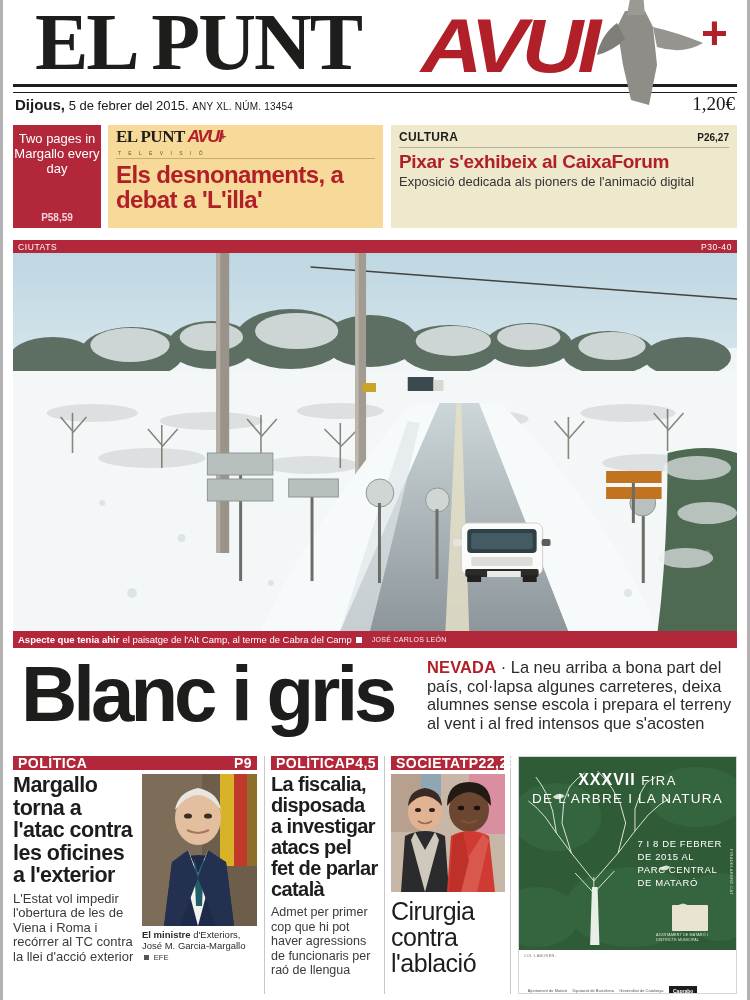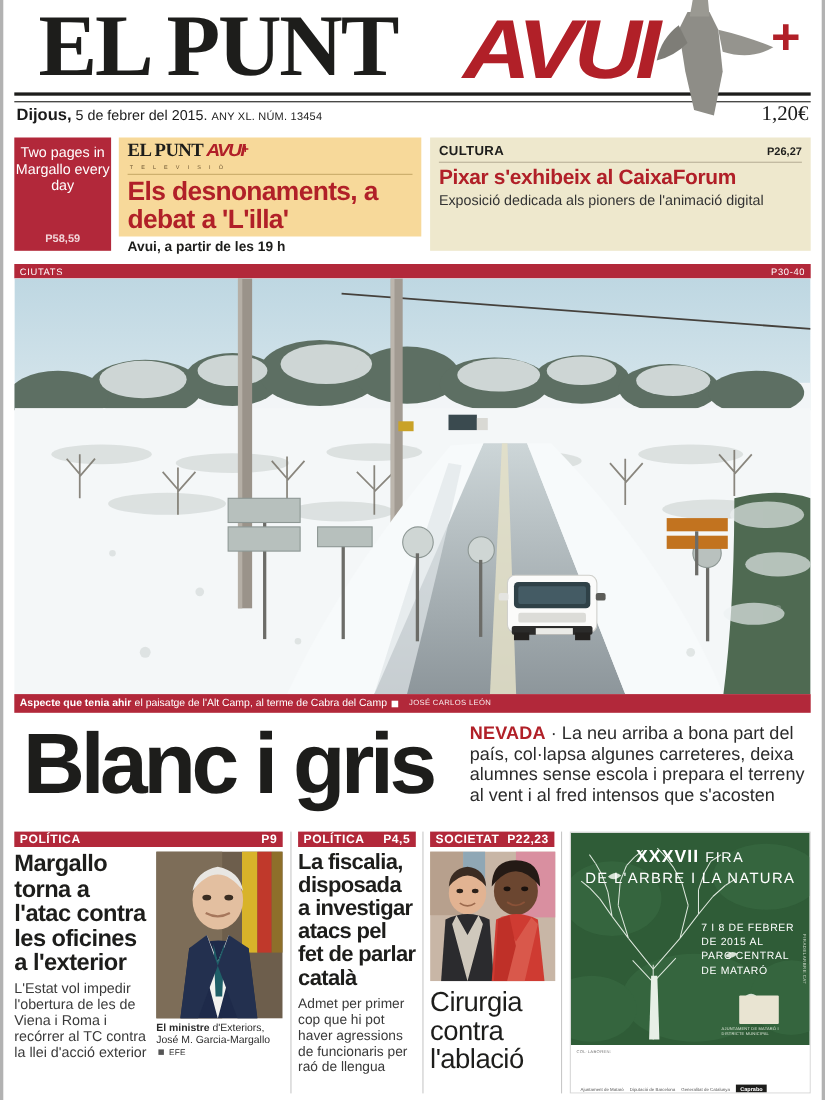--- a/index.html
+++ b/index.html
@@ -47,21 +47,21 @@
   .ct-box{position:absolute;left:0;top:0;width:88px;height:103px;
           background:#b2283a;box-sizing:border-box;}
   .ct-head{background:#171717;color:#fff;text-align:center;
            font-family:"Liberation Serif", serif;padding:3px 0 4px 0;line-height:14px;}
   .ct-head .l1{font-size:14px;letter-spacing:.3px;display:block;}
   .ct-head .l2{font-size:13px;letter-spacing:.3px;display:block;}
   .ct-body{color:#fff;text-align:center;font-size:13px;line-height:15px;padding-top:6px;}
   .ct-page{color:#f2d4d8;font-weight:bold;font-size:10px;text-align:center;
            position:absolute;bottom:5px;left:0;right:0;}
 
-  .tv-box{position:absolute;left:95px;top:0;width:275px;height:90px;
+  .tv-box{position:absolute;left:95px;top:0;width:275px;height:103px;
           background:#f7d99a;box-sizing:border-box;padding:4px 8px 12px 8px;}
   .tv-logo{font-size:0;line-height:15px;white-space:nowrap;}
   .tv-logo .ep{font-family:"Liberation Serif", serif;font-weight:bold;font-size:17px;
                color:#1d1d1b;letter-spacing:-.5px;}
   .tv-logo .av{font-family:"Liberation Sans", sans-serif;font-weight:bold;font-style:italic;
                font-size:16px;color:#b12028;letter-spacing:-1.5px;margin-left:4px;
                display:inline-block;transform:scaleX(1.1);}
   .tv-logo .pl{font-family:"Liberation Sans", sans-serif;font-weight:bold;font-size:11px;
                color:#b12028;vertical-align:top;}
   .tv-sub{font-size:5px;letter-spacing:3px;color:#6b5430;margin:0 0 2px 2px;}
@@ -102,21 +102,21 @@
   .lead-title{position:absolute;left:8px;top:-6px;
     font-family:"Liberation Sans", sans-serif;font-weight:bold;font-size:78px;
     letter-spacing:-4px;color:#1d1d1b;line-height:92px;}
   .lead-body{position:absolute;right:0;top:4px;width:310px;font-size:16.4px;
              line-height:18.6px;color:#2b2b2b;}
   .lead-body .nevada{color:#b12028;font-weight:bold;letter-spacing:.2px;}
 
   
   .bottom{position:absolute;left:10px;right:10px;top:756px;bottom:6px;display:flex;}
   .col{position:relative;box-sizing:border-box;}
-  .sbar{height:14px;background:#b2283a;color:#fff;font-size:11px;font-weight:bold;
+  .sbar{height:14px;background:#b2283a;color:#fff;font-size:14px;font-weight:bold;
         letter-spacing:.5px;display:flex;justify-content:space-between;align-items:center;
         padding:0 5px;box-sizing:border-box;}
 
   .c1{width:252px;padding-right:7px;border-right:1px solid #c8c8c8;}
   .c1-inner{display:flex;margin-top:4px;}
   .c1-text{width:130px;padding-right:5px;}
   .c1-head{font-weight:bold;font-size:21.5px;line-height:22.5px;letter-spacing:-.5px;color:#1d1d1b;}
   .c1-sub{font-size:13px;line-height:14.5px;color:#3a3a3a;margin-top:5px;}
   .c1-photo{width:115px;}
   .c1-photo svg{display:block;width:115px;height:152px;}
@@ -211,21 +211,20 @@
       <div class="ct-page">P58,59</div>
     </div>
 
     <div class="tv-box">
       <div class="tv-logo">
         <span class="ep">EL PUNT</span><span class="av">AVUI</span><span class="pl">+</span>
       </div>
       <div class="tv-sub">T E L E V I S I Ó</div>
       <div class="tv-rule"></div>
       <div class="tv-head">Els desnonaments, a debat a 'L'illa'</div>
-      <div class="tv-kicker">Avui, a partir de les 19 h</div>
     </div>
 
     <div class="cu-box">
       <div class="cu-top">
         <span class="cu-kick">CULTURA</span>
         <span class="cu-page">P26,27</span>
       </div>
       <div class="cu-rule"></div>
       <div class="cu-head">Pixar s'exhibeix al CaixaForum</div>
       <div class="cu-sub">Exposició dedicada als pioners de l'animació digital</div>

